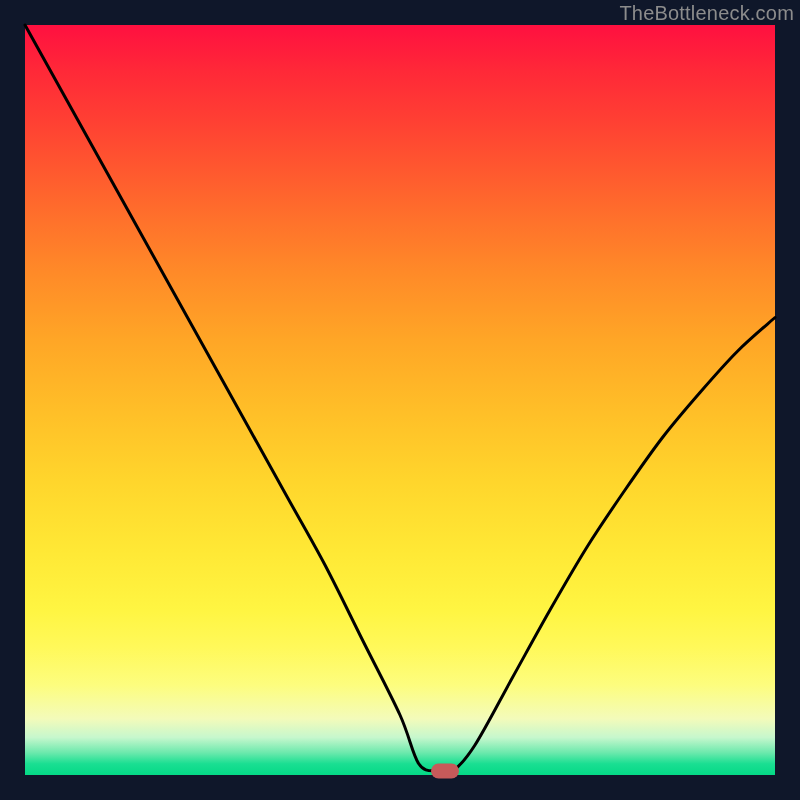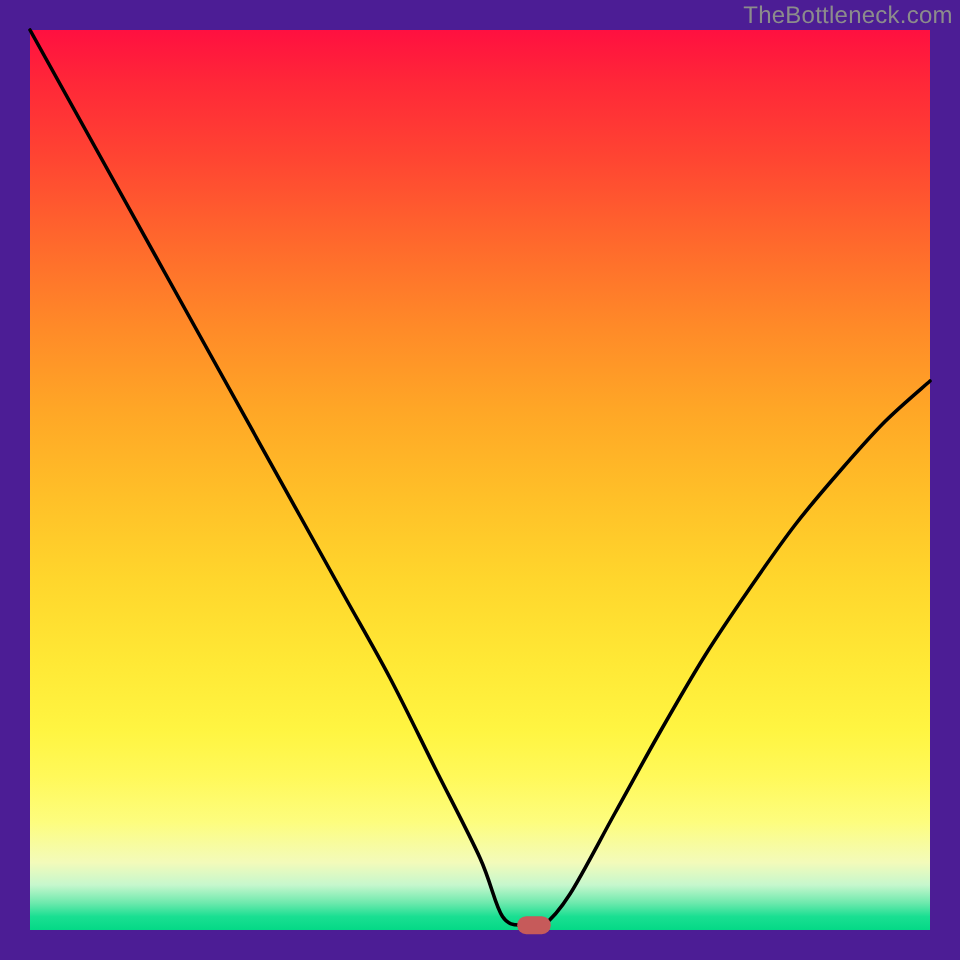--- a/index.html
+++ b/index.html
@@ -8,21 +8,21 @@
     width: 800px;
     height: 800px;
     background: #000;
     overflow: hidden;
     font-family: Arial, Helvetica, sans-serif;
   }
   .frame {
     position: relative;
     width: 800px;
     height: 800px;
-    background: #4c1d95;
+    background: #0f172a;
   }
   .plot-area {
     position: absolute;
     left: 25px;
     top: 25px;
     width: 750px;
     height: 750px;
     background: linear-gradient(
       to bottom,
       #ff1040 0%,

